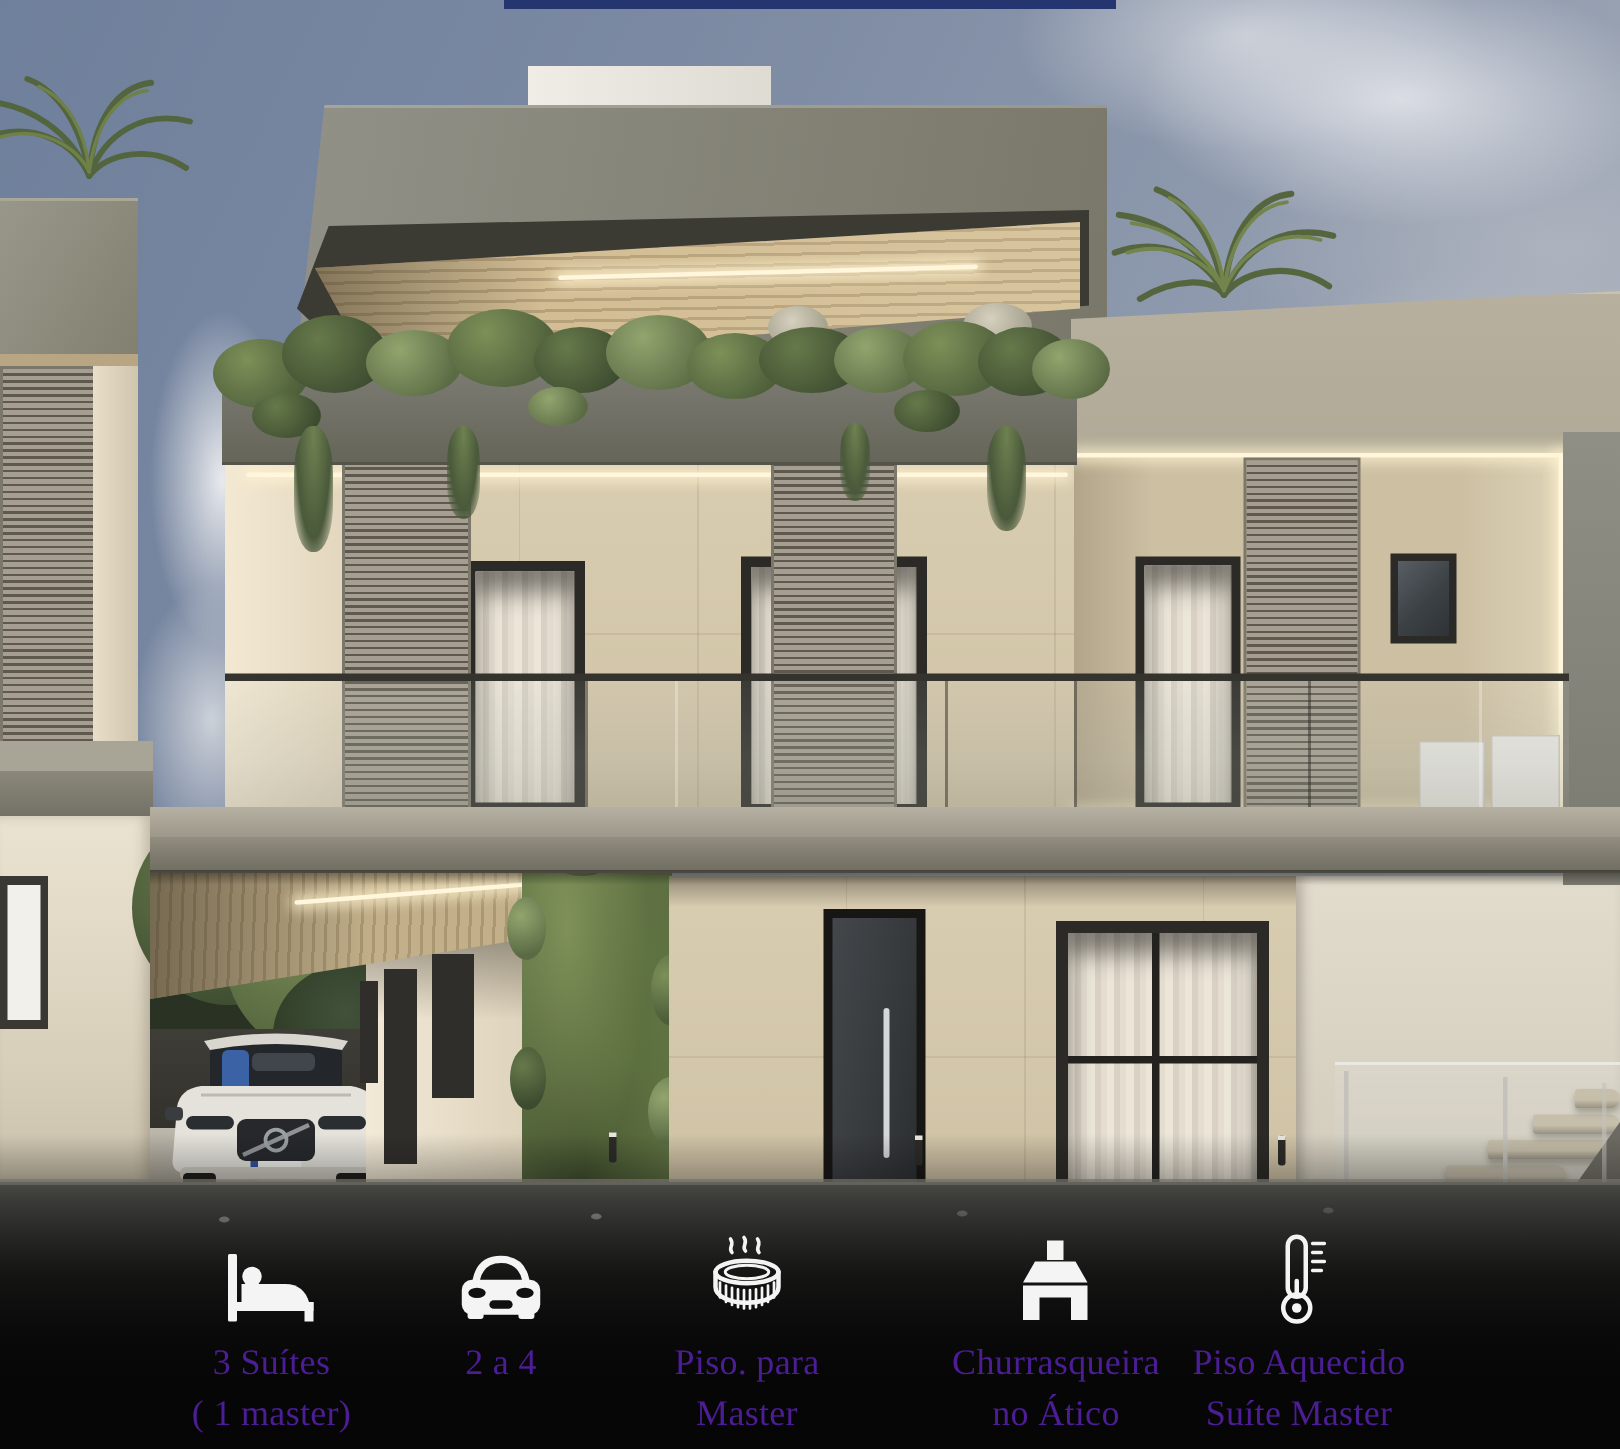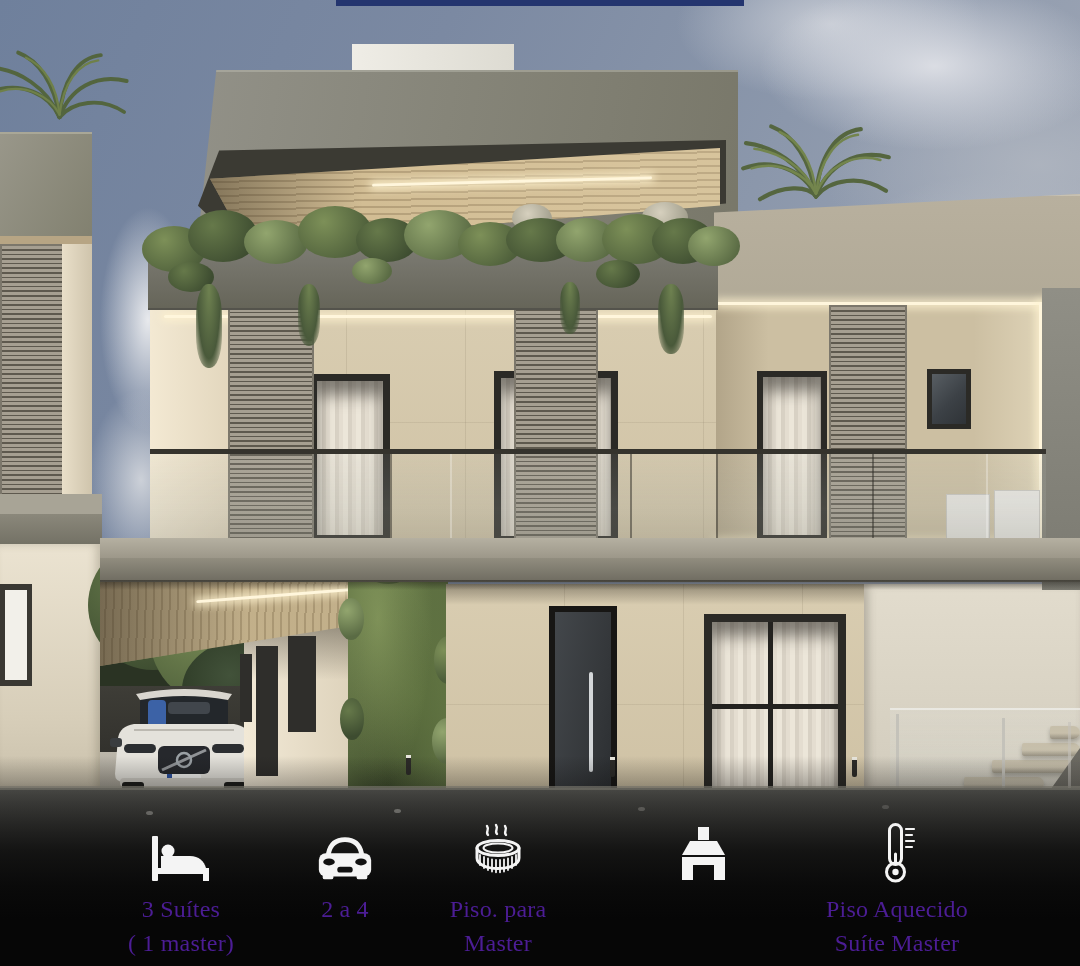--- a/index.html
+++ b/index.html
@@ -394,21 +394,21 @@
         <circle cx="20" cy="17" r="6.5"></circle>
         <path d="M13,22 h29 c9,0 14,5 16,12 v1 H13 z"></path>
         <rect x="4" y="34" width="57" height="6"></rect>
         <rect x="55" y="34" width="6" height="13"></rect>
       </svg>
     </div>
     <div class="l1">3 Suítes</div>
     <div class="l2">( 1 master)</div>
   </div>
 
-  <div class="feature" style="left:345px">
+  <div class="feature" style="left:334px">
     <div class="ic">
       <svg width="62" height="50" viewBox="0 0 64 50">
         <path d="M15,19 q3,-14 17,-14 q14,0 17,14" fill="none" stroke="#f4f4f4" stroke-width="5" stroke-linecap="round"></path>
         <rect x="5" y="19" width="54" height="24" rx="7" fill="#f4f4f4"></rect>
         <rect x="9" y="41" width="11" height="5" rx="2" fill="#f4f4f4"></rect>
         <rect x="44" y="41" width="11" height="5" rx="2" fill="#f4f4f4"></rect>
         <ellipse cx="15.5" cy="28" rx="6" ry="3.6" fill="#101010"></ellipse>
         <ellipse cx="48.5" cy="28" rx="6" ry="3.6" fill="#101010"></ellipse>
         <rect x="24" y="33" width="16" height="6" rx="3" fill="#101010"></rect>
       </svg>
@@ -433,23 +433,25 @@
   </div>
 
   <div class="feature" style="left:704px">
     <div class="ic">
       <svg width="48" height="58" viewBox="0 0 48 58" fill="#f4f4f4">
         <rect x="18" y="1" width="11" height="13"></rect>
         <path d="M10,15 h27 l8,14 H2 z"></path>
         <path d="M2,31 h43 v23 h-11 v-15 H13 v15 H2 z"></path>
       </svg>
     </div>
-  </div>
-
-  <div class="feature" style="left:897px">
+    <div class="l1">Churrasqueira</div>
+    <div class="l2">no Ático</div>
+  </div>
+
+  <div class="feature" style="left:866px">
     <div class="ic">
       <svg width="40" height="62" viewBox="0 0 40 62" fill="none" stroke="#f4f4f4" stroke-linecap="round">
         <rect x="12.5" y="2.5" width="12" height="40" rx="6" stroke-width="3"></rect>
         <circle cx="18.5" cy="50" r="9" stroke-width="3"></circle>
         <circle cx="18.5" cy="50" r="3.2" fill="#f4f4f4" stroke="none"></circle>
         <line x1="18.5" y1="32" x2="18.5" y2="42" stroke-width="3"></line>
         <path d="M29,7 h8 M29,13 h6 M29,19 h8 M29,25 h6" stroke-width="2.2"></path>
       </svg>
     </div>
     <div class="l1">Piso Aquecido</div>

